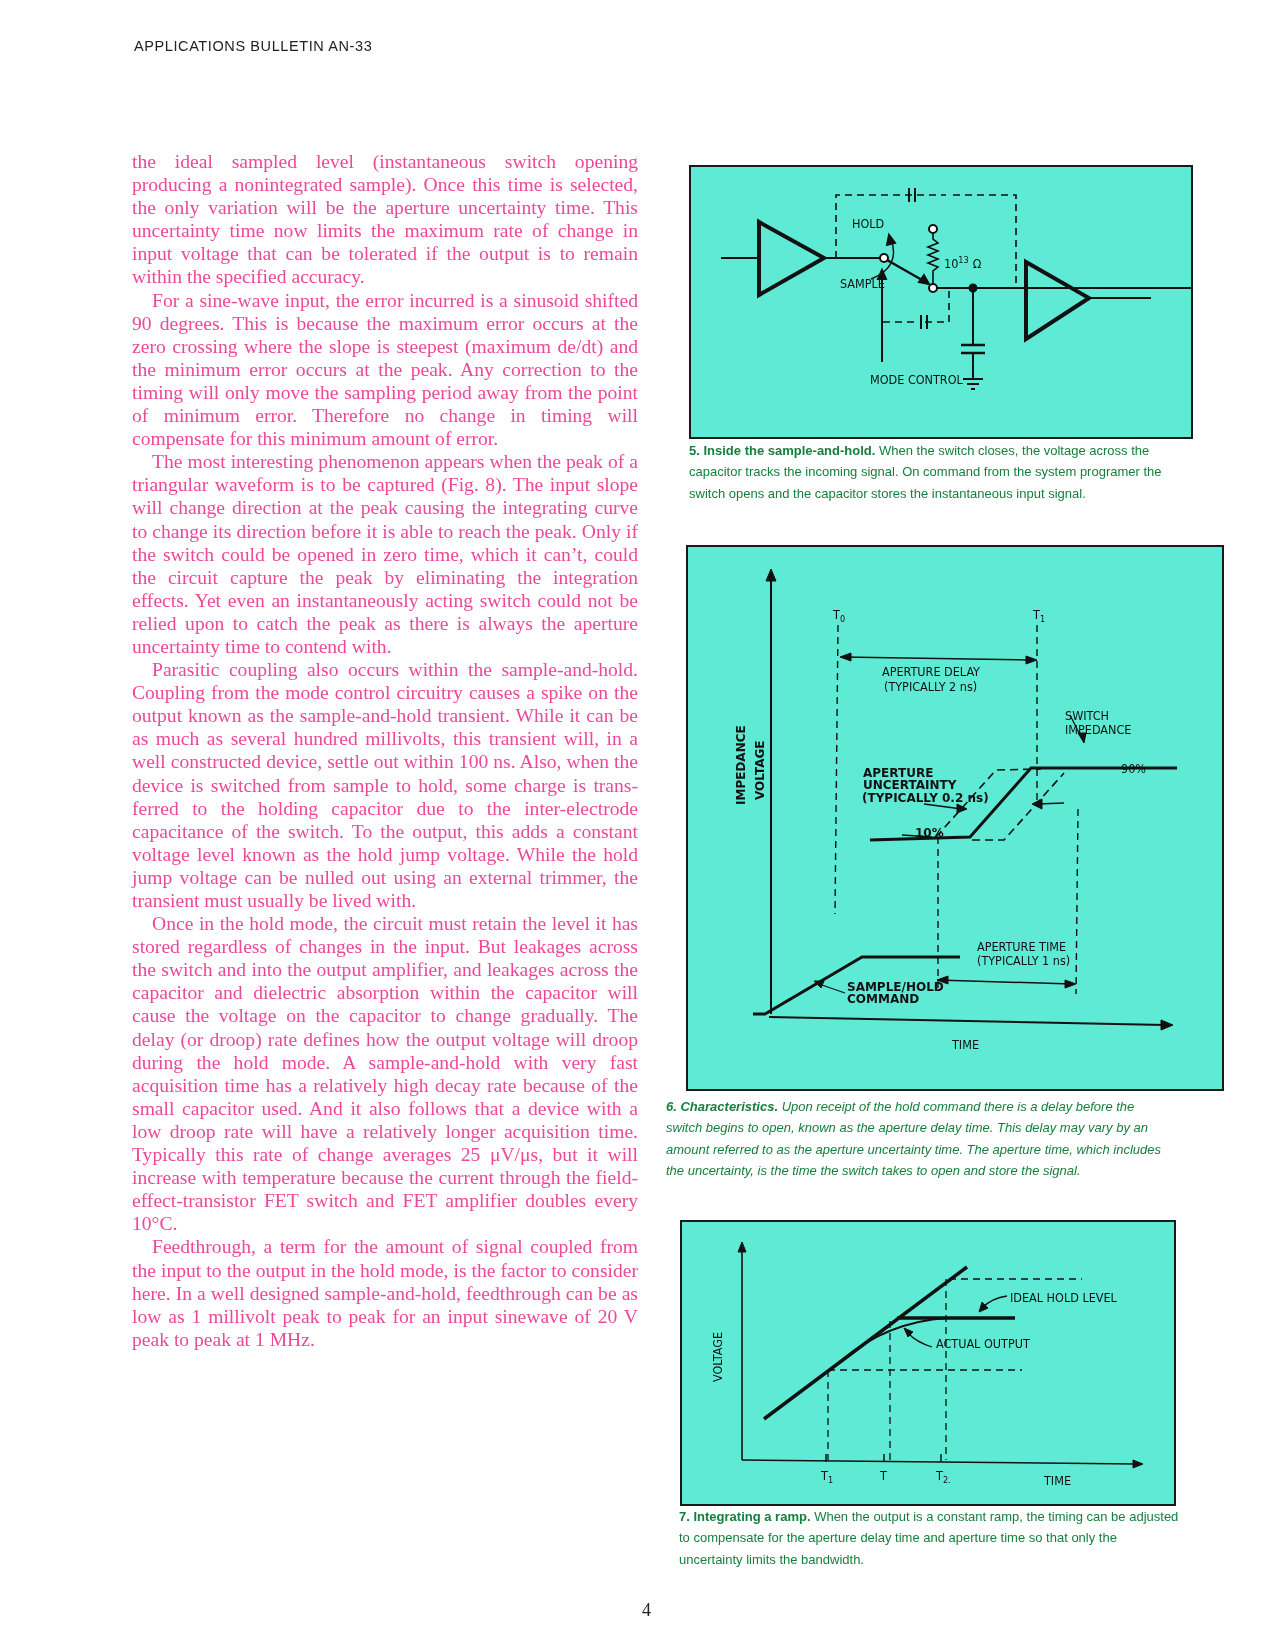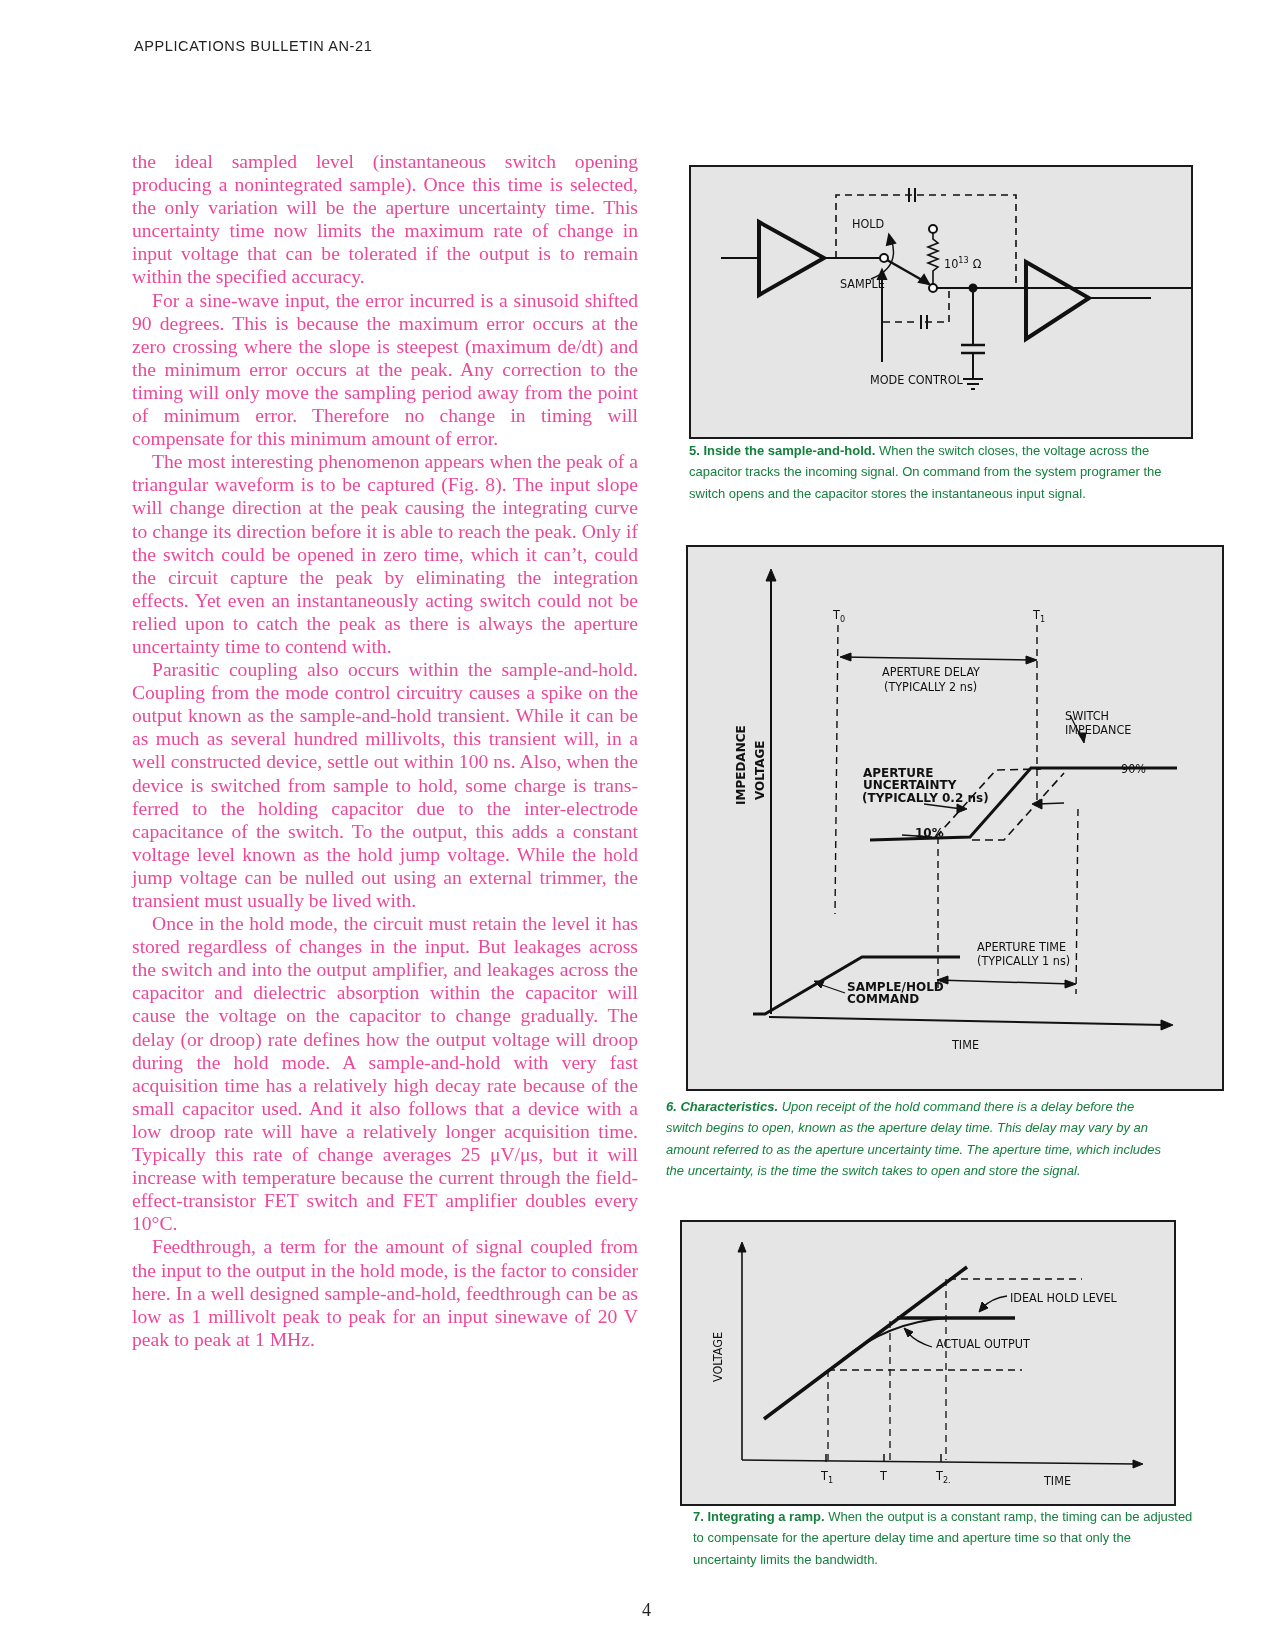--- a/index.html
+++ b/index.html
@@ -9,38 +9,38 @@
     font-family: "Liberation Sans", sans-serif; font-size: 14.5px; letter-spacing: 0.6px; color: #222;
   }
   .col-left {
     position: absolute; left: 132px; top: 150px; width: 506px;
     font-family: "Liberation Serif", serif; font-size: 19.6px; line-height: 23.1px;
     text-align: justify; hyphens: manual; color: #ec4899;
   }
   .col-left p { margin: 0; text-indent: 20px; }
   .col-left p.first { text-indent: 0; }
   .fig-box {
-    position: absolute; border: 2.5px solid #1a1a1a; background: #e5e5e5;
+    position: absolute; border: 2.5px solid #1a1a1a; background: #5eead4;
   }
   .fig-box svg { position: absolute; left: 0; top: 0; width: 100%; height: 100%; overflow: visible; }
   .caption {
     position: absolute; font-family: "Liberation Sans", sans-serif; font-size: 13px; line-height: 21.3px; color: #15803d;
   }
   .caption b { font-weight: bold; }
   .diag-text { font-family: "DejaVu Sans Condensed", "DejaVu Sans", sans-serif; font-size: 12.5px; fill: #111; }
   .diag-text-b { font-family: "DejaVu Sans", sans-serif; font-size: 12px; font-weight: bold; fill: #111; }
   .page-number {
     position: absolute; left: 642px; top: 1640px; transform: translateY(-40px);
     font-family: "Liberation Serif", serif; font-size: 18px; color: #222;
   }
 </style>
 </head>
 <body>
 
-<div class="running-head">APPLICATIONS BULLETIN AN-21</div>
+<div class="running-head">APPLICATIONS BULLETIN AN-33</div>
 
 <div class="col-left">
   <p class="first">the ideal sampled level (instantaneous switch opening producing a nonintegrated sample). Once this time is selected, the only variation will be the aperture uncer­tainty time. This uncertainty time now limits the max­imum rate of change in input voltage that can be toler­ated if the output is to remain within the specified accuracy.</p>
   <p>For a sine-wave input, the error incurred is a sinusoid shifted 90 degrees. This is because the maximum error occurs at the zero crossing where the slope is steepest (maximum de/dt) and the minimum error occurs at the peak. Any correction to the timing will only move the sampling period away from the point of minimum er­ror. Therefore no change in timing will compensate for this minimum amount of error.</p>
   <p>The most interesting phenomenon appears when the peak of a triangular waveform is to be captured (Fig. 8). The input slope will change direction at the peak caus­ing the integrating curve to change its direction before it is able to reach the peak. Only if the switch could be opened in zero time, which it can’t, could the circuit capture the peak by eliminating the integration effects. Yet even an instantaneously acting switch could not be relied upon to catch the peak as there is always the aperture uncertainty time to contend with.</p>
   <p>Parasitic coupling also occurs within the sample-and-hold. Coupling from the mode control circuitry causes a spike on the output known as the sample-and-hold tran­sient. While it can be as much as several hundred milli­volts, this transient will, in a well constructed device, settle out within 100 ns. Also, when the device is switched from sample to hold, some charge is trans­ferred to the holding capacitor due to the inter-elec­trode capacitance of the switch. To the output, this adds a constant voltage level known as the hold jump volt­age. While the hold jump voltage can be nulled out us­ing an external trimmer, the transient must usually be lived with.</p>
   <p>Once in the hold mode, the circuit must retain the level it has stored regardless of changes in the input. But leakages across the switch and into the output amplifier, and leakages across the capacitor and dielectric absorp­tion within the capacitor will cause the voltage on the capacitor to change gradually. The delay (or droop) rate defines how the output voltage will droop during the hold mode. A sample-and-hold with very fast acquisi­tion time has a relatively high decay rate because of the small capacitor used. And it also follows that a device with a low droop rate will have a relatively longer ac­quisition time. Typically this rate of change averages 25 μV/μs, but it will increase with temperature because the current through the field-effect-transistor FET switch and FET amplifier doubles every 10°C.</p>
   <p>Feedthrough, a term for the amount of signal coupled from the input to the output in the hold mode, is the factor to consider here. In a well designed sample-and-hold, feedthrough can be as low as 1 millivolt peak to peak for an input sinewave of 20 V peak to peak at 1 MHz.</p>
 </div>
 
@@ -179,17 +179,17 @@
     </g>
     <text class="diag-text" x="328" y="80">IDEAL HOLD LEVEL</text>
     <text class="diag-text" x="254" y="126">ACTUAL OUTPUT</text>
     <text class="diag-text" transform="translate(40,160) rotate(-90)">VOLTAGE</text>
     <text class="diag-text" x="362" y="263">TIME</text>
     <text class="diag-text" x="139" y="258"><tspan>T</tspan><tspan dy="3" font-size="9">1</tspan></text>
     <text class="diag-text" x="198" y="258">T</text>
     <text class="diag-text" x="254" y="258"><tspan>T</tspan><tspan dy="3" font-size="9">2.</tspan></text>
   </svg>
 </div>
-<div class="caption" style="left:693px; top:1506px; width:500px;">
+<div class="caption" style="left:679px; top:1506px; width:500px;">
   <b>7.</b> <b>Integrating a ramp.</b> <span>When the output is a constant ramp, the tim­ing can be adjusted to compensate for the aperture delay time and aperture time so that only the uncertainty limits the bandwidth.</span>
 </div>
 
 <div class="page-number">4</div>
 
 </body></html>

